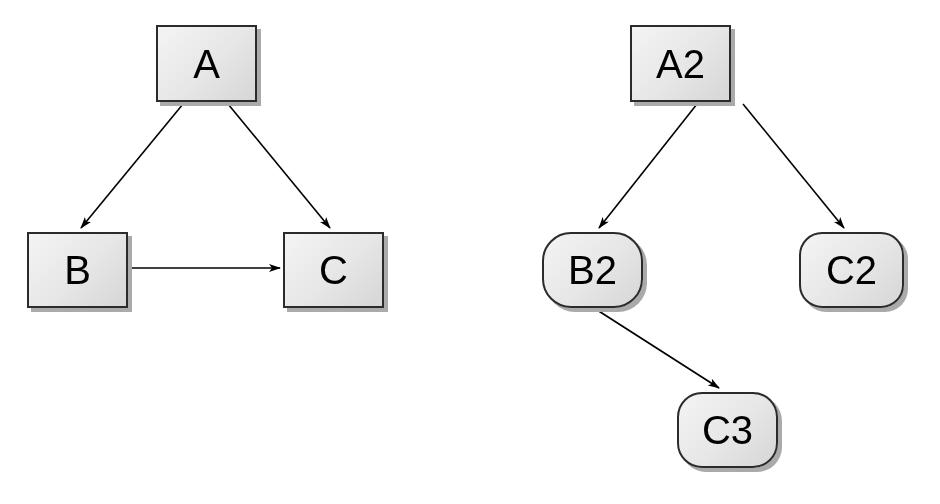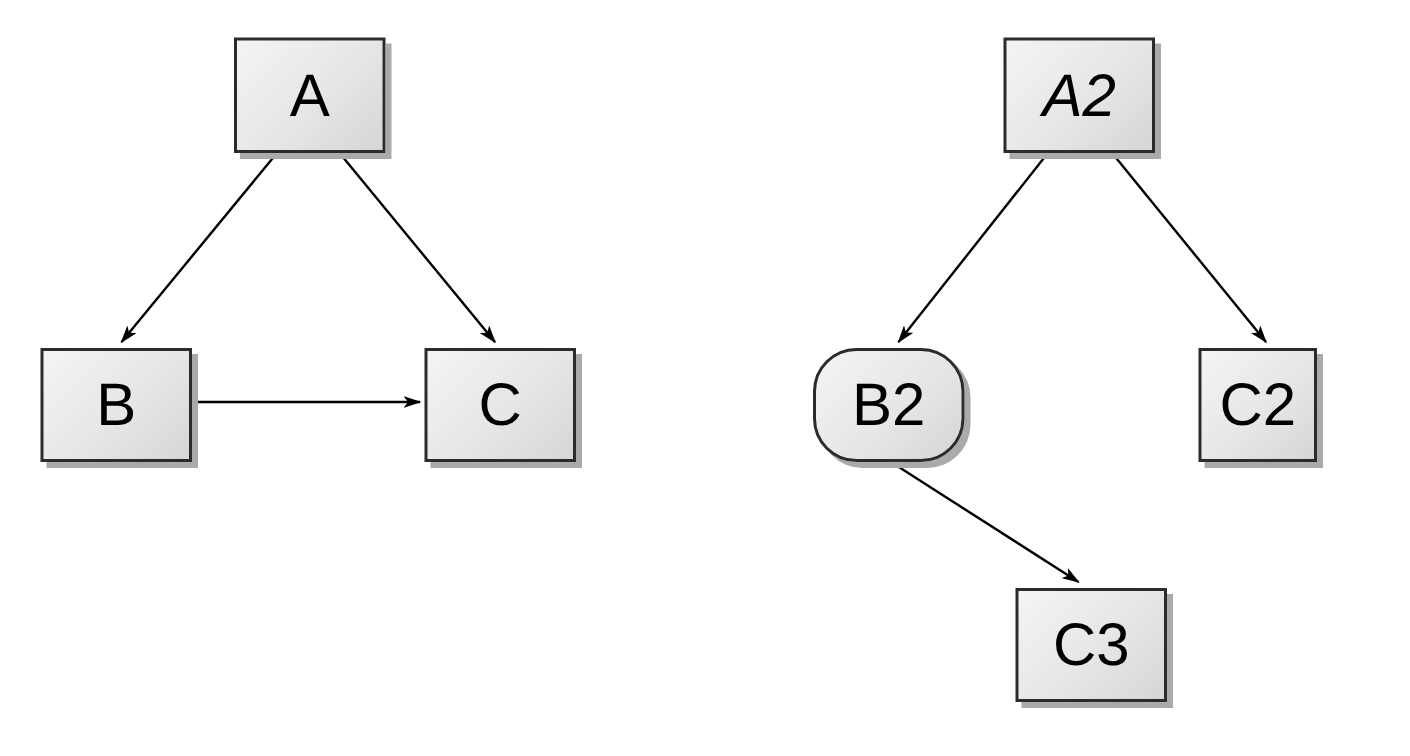--- a/index.html
+++ b/index.html
@@ -66,26 +66,26 @@
   <div id="nodes-layer">
       <div class="node" style="left: 156px; top: 25px; width: 101px; height: 77px;">
         <span class="node-label">A</span>
       </div>
       <div class="node" style="left: 27px; top: 232px; width: 101px; height: 76px;">
         <span class="node-label">B</span>
       </div>
       <div class="node" style="left: 283px; top: 232px; width: 101px; height: 76px;">
         <span class="node-label">C</span>
       </div>
-      <div class="node" style="left: 669px; top: 25px; width: 101px; height: 77px; font-style: italic;">
+      <div class="node" style="left: 630px; top: 25px; width: 101px; height: 77px;">
         <span class="node-label">A2</span>
       </div>
       <div class="node" style="left: 542px; top: 232px; width: 101px; height: 76px; border-radius: 29px;">
         <span class="node-label">B2</span>
       </div>
-      <div class="node" style="left: 799px; top: 232px; width: 79px; height: 76px;">
+      <div class="node" style="left: 799px; top: 232px; width: 105px; height: 76px; border-radius: 23px;">
         <span class="node-label">C2</span>
       </div>
-      <div class="node" style="left: 677px; top: 392px; width: 101px; height: 76px;">
+      <div class="node" style="left: 677px; top: 392px; width: 101px; height: 76px; border-radius: 25px;">
         <span class="node-label">C3</span>
       </div>
     </div>
 </div>
 
 </body></html>

